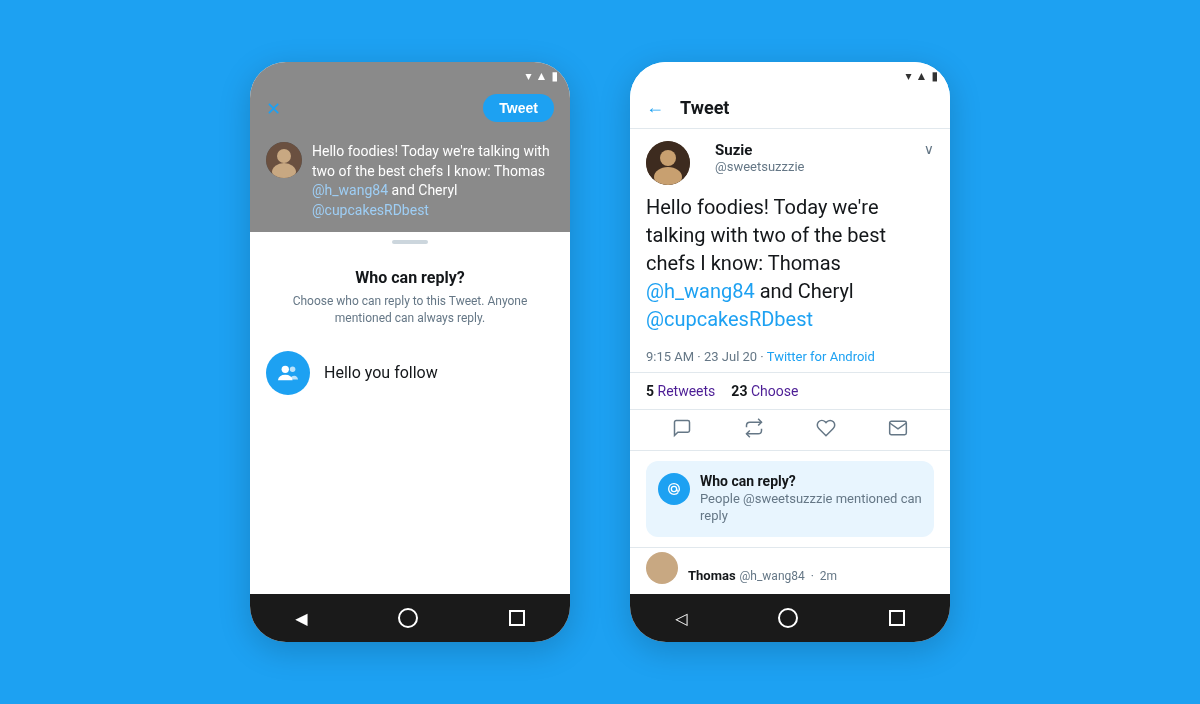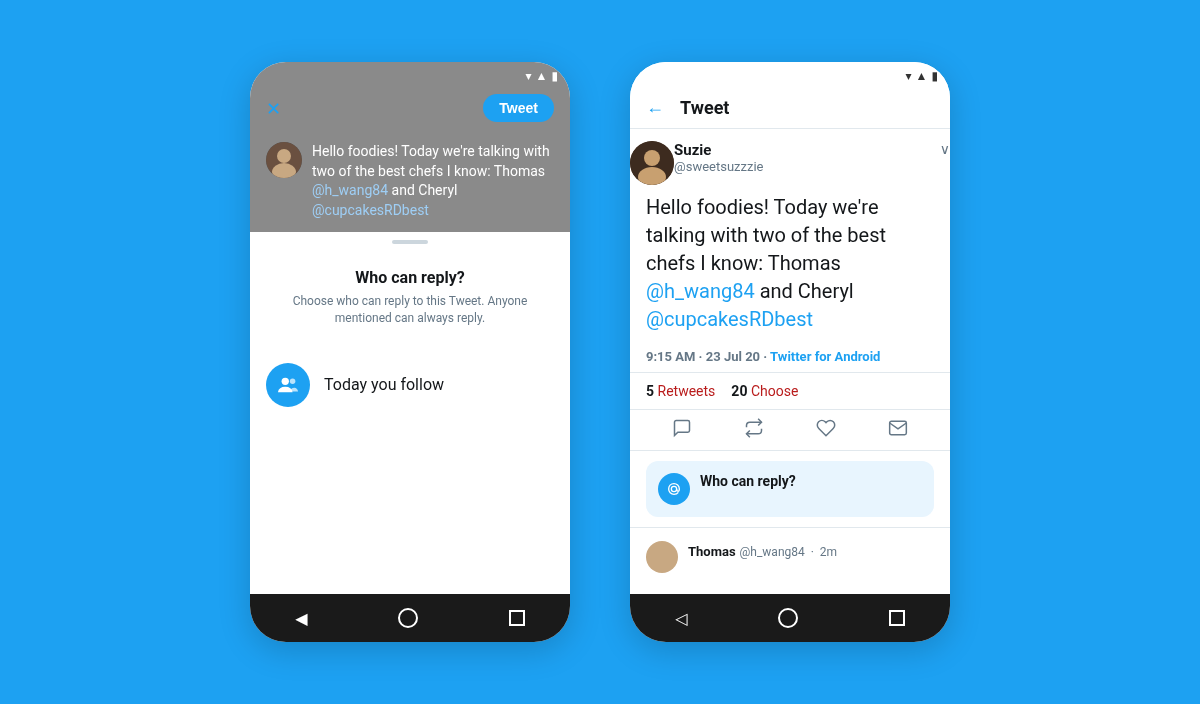--- a/index.html
+++ b/index.html
@@ -137,21 +137,21 @@
       font-weight: bold;
       color: #14171A;
       text-align: center;
       margin-bottom: 6px;
     }
     .reply-panel-subtitle {
       font-size: 12px;
       color: #657786;
       text-align: center;
       line-height: 1.4;
-      margin-bottom: 24px;
+      margin-bottom: 12px;
     }
     .reply-option {
       display: flex;
       align-items: center;
       gap: 14px;
       padding: 12px 0;
       cursor: pointer;
     }
     .reply-option-icon {
       width: 44px;
@@ -198,22 +198,22 @@
       border: 2px solid white;
     }
     .nav-back { font-size: 16px; }
 
     
     .tweet-detail { padding: 0; flex: 1; overflow-y: auto; }
 
     .tweet-author-row {
       display: flex;
       align-items: flex-start;
-      gap: 0;
-      padding: 12px 0 8px;
+      gap: 25px;
+      padding: 12px 16px 8px;
     }
     .avatar-medium {
       width: 44px;
       height: 44px;
       border-radius: 50%;
       background: #4a3728;
       flex-shrink: 0;
       overflow: hidden;
       display: flex;
       align-items: center;
@@ -229,33 +229,32 @@
       line-height: 1.4;
       color: #14171A;
     }
     .tweet-body .mention { color: #1DA1F2; }
 
     .tweet-meta {
       padding: 8px 16px;
       font-size: 13px;
       color: #657786;
       border-bottom: 1px solid #e1e8ed;
-      font-weight: bold;
     }
     .tweet-meta .link { color: #1DA1F2; }
 
     .tweet-stats {
       display: flex;
       gap: 16px;
       padding: 10px 16px;
       border-bottom: 1px solid #e1e8ed;
       font-size: 14px;
     }
     .stat-count { font-weight: bold; color: #14171A; }
-    .stat-label { color: #b91c1c; }
+    .stat-label { color: #4c1d95; }
 
     .tweet-actions {
       display: flex;
       justify-content: space-around;
       padding: 8px 16px;
       border-bottom: 1px solid #e1e8ed;
     }
     .action-icon { color: #657786; font-size: 18px; cursor: pointer; }
 
     
@@ -278,23 +277,23 @@
       justify-content: center;
       flex-shrink: 0;
     }
     .reply-card-icon svg { width: 16px; height: 16px; fill: white; }
     .reply-card-title { font-size: 14px; font-weight: bold; color: #14171A; margin-bottom: 2px; }
     .reply-card-desc { font-size: 13px; color: #657786; line-height: 1.3; }
 
     
     .reply-input-row {
       display: flex;
-      align-items: flex-start;
+      align-items: flex-end;
       gap: 10px;
-      padding: 13px 16px;
+      padding: 4px 16px;
       border-top: 1px solid #e1e8ed;
     }
     .avatar-tiny {
       width: 32px;
       height: 32px;
       border-radius: 50%;
       background: #c8a882;
       flex-shrink: 0;
     }
     .reply-author-name { font-size: 13px; font-weight: bold; color: #14171A; }
@@ -353,21 +352,21 @@
 
     <div class="reply-option">
       <div class="reply-option-icon">
         <svg viewBox="0 0 24 24" xmlns="http://www.w3.org/2000/svg">
           <circle cx="9" cy="8" r="4" fill="white"></circle>
           <path d="M1 20 Q2 14 9 14 Q16 14 17 20" fill="white"></path>
           <circle cx="17" cy="8" r="3" fill="rgba(255,255,255,0.7)"></circle>
           <path d="M14 19 Q15 15 19 15 Q22 15 23 19" fill="rgba(255,255,255,0.7)"></path>
         </svg>
       </div>
-      <span class="reply-option-label">Today you follow</span>
+      <span class="reply-option-label">Hello you follow</span>
     </div>
 
   </div>
 
   <div class="nav-bar">
     <div class="nav-btn nav-back">◀</div>
     <div class="nav-btn">
       <div class="nav-circle"></div>
     </div>
     <div class="nav-btn">
@@ -415,21 +414,21 @@
     <div class="tweet-meta">
       <span>9:15 AM · 23 Jul 20 · </span><span class="link">Twitter for Android</span>
     </div>
 
     <div class="tweet-stats">
       <div>
         <span class="stat-count">5</span>
         <span class="stat-label"> <span>Retweets</span></span>
       </div>
       <div>
-        <span class="stat-count">20</span>
+        <span class="stat-count">23</span>
         <span class="stat-label"> <span>Choose</span></span>
       </div>
     </div>
 
     <div class="tweet-actions">
       <span class="action-icon">
         <svg width="20" height="20" viewBox="0 0 24 24" fill="none" stroke="#657786" stroke-width="1.8">
           <path d="M21 15a2 2 0 0 1-2 2H7l-4 4V5a2 2 0 0 1 2-2h14a2 2 0 0 1 2 2z"></path>
         </svg>
       </span>
@@ -456,20 +455,21 @@
 
     <div class="reply-card">
       <div class="reply-card-icon">
         <svg viewBox="0 0 24 24" xmlns="http://www.w3.org/2000/svg">
           <circle cx="12" cy="12" r="4" fill="none" stroke="white" stroke-width="2"></circle>
           <path d="M16 12 C16 16 20 17 20 12 C20 7 16 4 12 4 C7 4 4 7.6 4 12 C4 16.4 7.5 20 12 20 C14.5 20 17 19 18.5 17" stroke="white" stroke-width="2" fill="none"></path>
         </svg>
       </div>
       <div>
         <div class="reply-card-title">Who can reply?</div>
+        <div class="reply-card-desc">People @sweetsuzzzie mentioned can reply</div>
       </div>
     </div>
 
     <div class="reply-input-row">
       <div class="avatar-tiny"></div>
       <div>
         <span class="reply-author-name">Thomas</span>
         <span class="reply-author-handle"> <span>@h_wang84</span></span>
         <span class="reply-dot">·</span>
         <span class="reply-time">2m</span>

